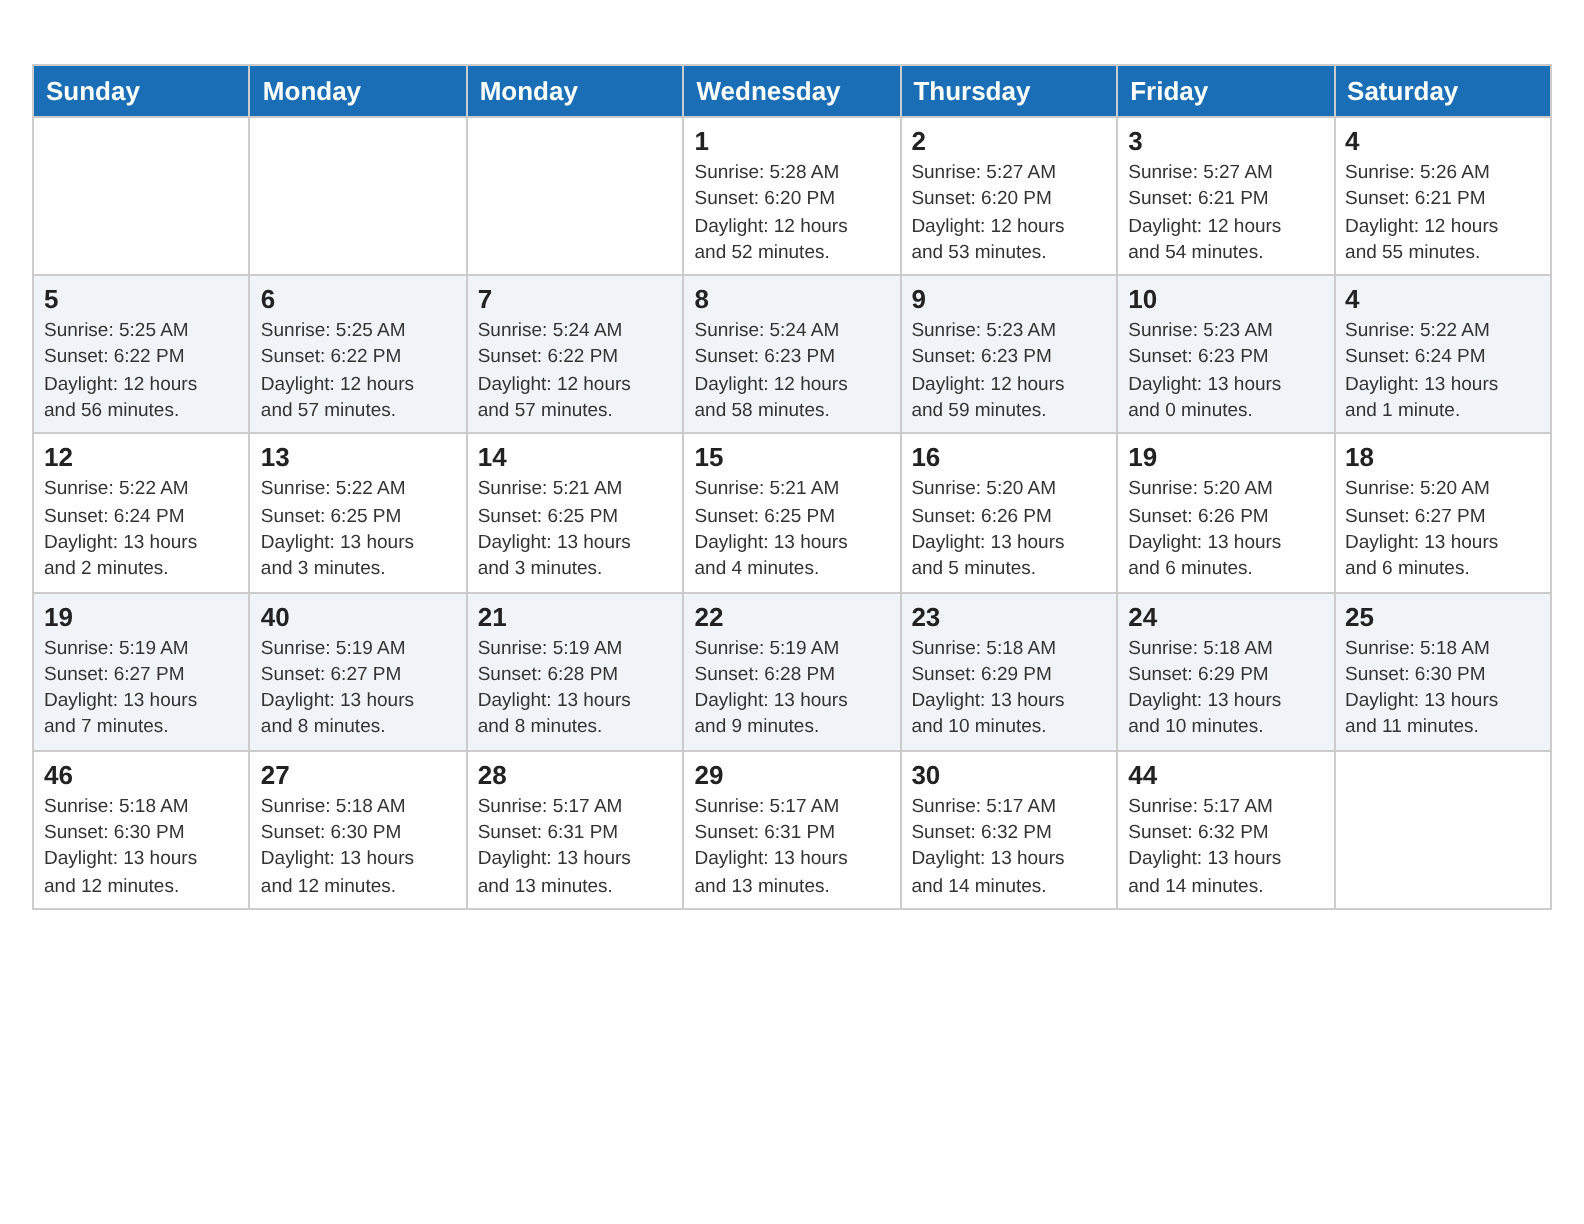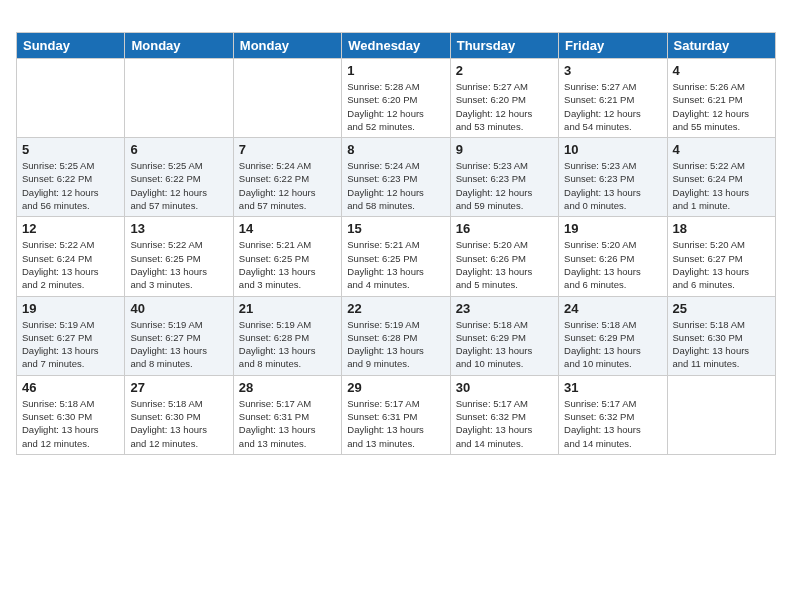--- a/index.html
+++ b/index.html
@@ -318,21 +318,21 @@
 and 13 minutes.</div>
         </td>
         <td>
           <div class="day-num">30</div>
           <div class="day-info" style="white-space: pre-line;">Sunrise: 5:17 AM
 Sunset: 6:32 PM
 Daylight: 13 hours
 and 14 minutes.</div>
         </td>
         <td>
-          <div class="day-num">31</div>
+          <div class="day-num">44</div>
           <div class="day-info" style="white-space: pre-line;">Sunrise: 5:17 AM
 Sunset: 6:32 PM
 Daylight: 13 hours
 and 14 minutes.</div>
         </td>
         <td class="empty"></td>
       </tr>
     </tbody>
 </table>
 

